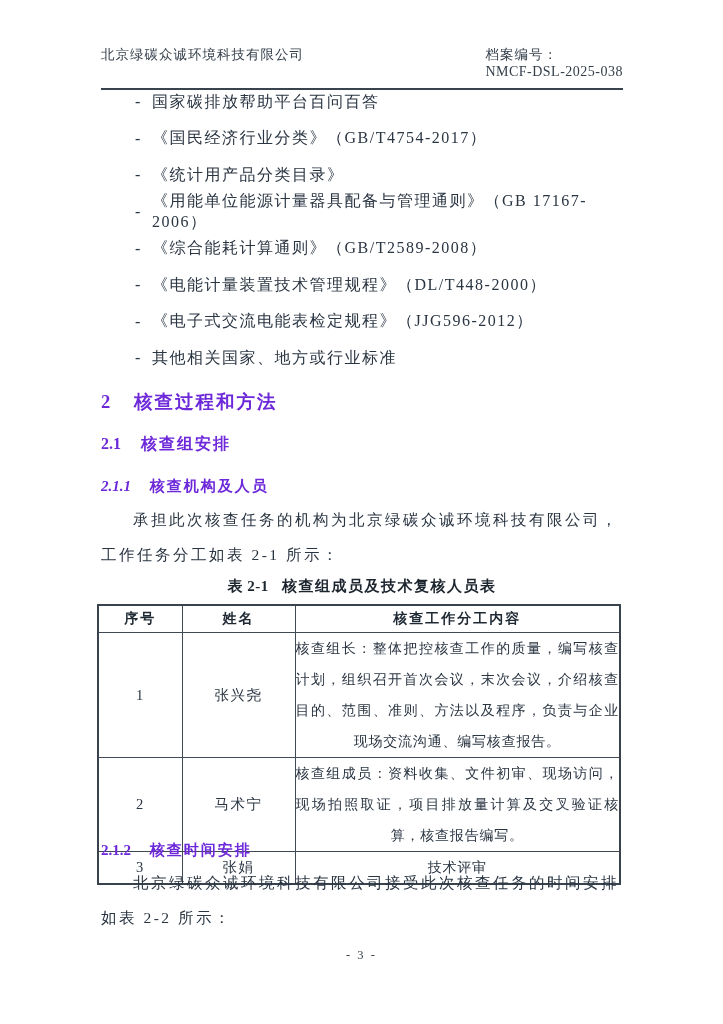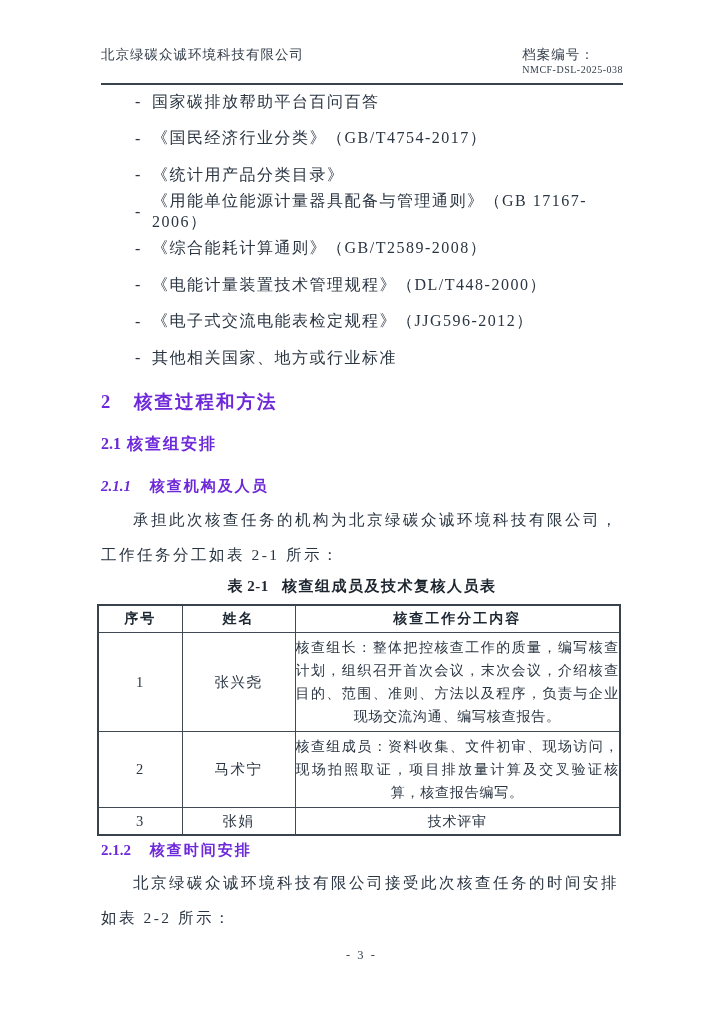--- a/index.html
+++ b/index.html
@@ -27,21 +27,21 @@
     justify-content: space-between;
     align-items: baseline;
     border-bottom: 2px solid #39434e;
     padding-bottom: 8px;
     font-size: 13.5px;
     letter-spacing: 1px;
     color: #333e4a;
   }
   .doc-header .archive { display: flex; align-items: baseline; flex-direction: column; }
   .doc-header .archive-label { margin-right: 12px; }
-  .doc-header .archive-number { letter-spacing: 0.5px; font-size: 10px; }
+  .doc-header .archive-number { letter-spacing: 0.5px; font-size: 14px; }
 
   
   .ref-list {
     position: absolute;
     left: 101px;
     top: 84px;
     width: 525px;
     font-size: 16px;
     letter-spacing: 1.5px;
     color: #2a3542;
@@ -63,21 +63,21 @@
     position: absolute;
     left: 101px;
     font-weight: bold;
     color: #6d28d9;
     letter-spacing: 2px;
     white-space: nowrap;
   }
   .h2 { top: 389px; font-size: 18.5px; }
   .h2 .h-num { margin-right: 17px; letter-spacing: 0; }
   .h3 { top: 434px; font-size: 16px; }
-  .h3 .h-num { letter-spacing: 0; }
+  .h3 .h-num { margin-right: 14px; letter-spacing: 0; }
   .h4 { top: 477px; font-size: 15px; }
   .h4 .h-num { margin-right: 13px; letter-spacing: 0; font-style: italic; }
   .h4b { top: 841px; font-size: 15px; }
   .h4b .h-num { margin-right: 13px; letter-spacing: 0; }
 
   
   .para {
     position: absolute;
     left: 101px;
     width: 524px;
@@ -132,21 +132,21 @@
   .col-name { width: 113px; }
   .col-duty { width: 325px; }
   .cell-center {
     text-align: center;
     vertical-align: middle;
     font-size: 14.5px;
     letter-spacing: 1.5px;
   }
   .cell-duty {
     padding: 3px 8px;
-    line-height: 23px;
+    line-height: 31px;
     letter-spacing: 0.8px;
     text-align: justify;
     text-align-last: center;
     vertical-align: middle;
   }
   .row-1 td { height: 98px; }
   .row-2 td { height: 75px; }
   .row-3 td { height: 26px; }
   .row-3 .cell-duty { text-align: center; }
 

